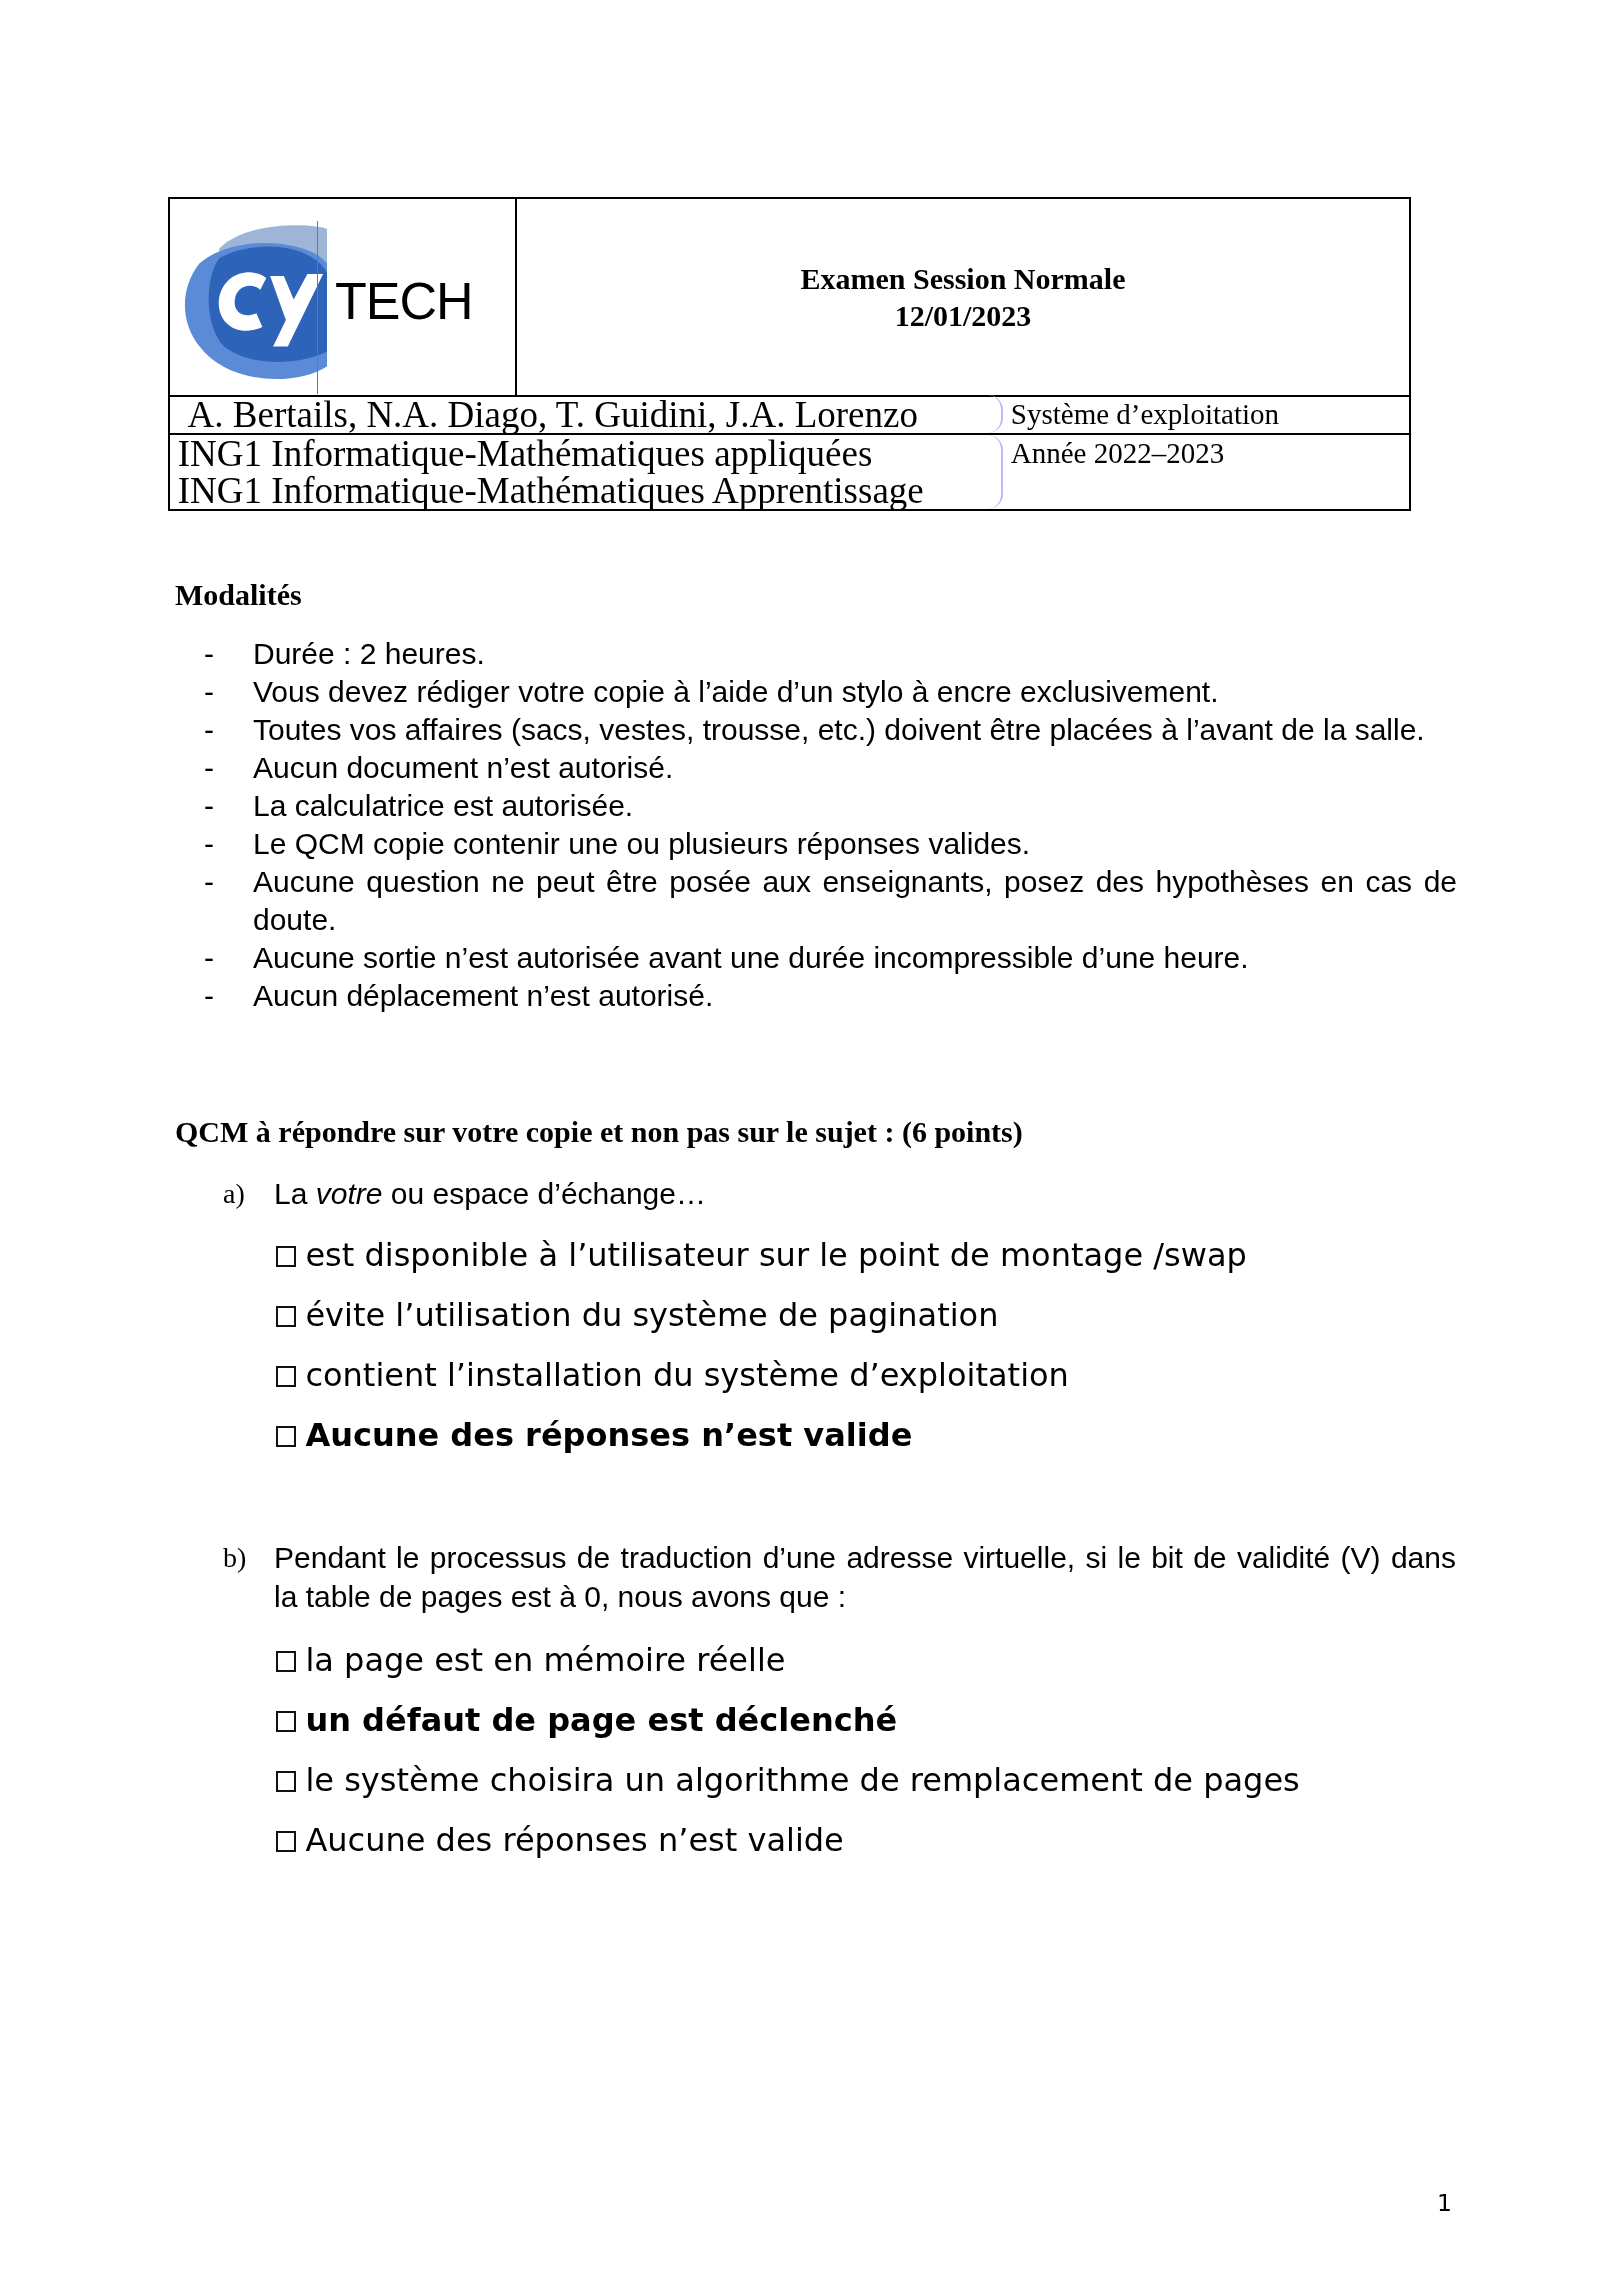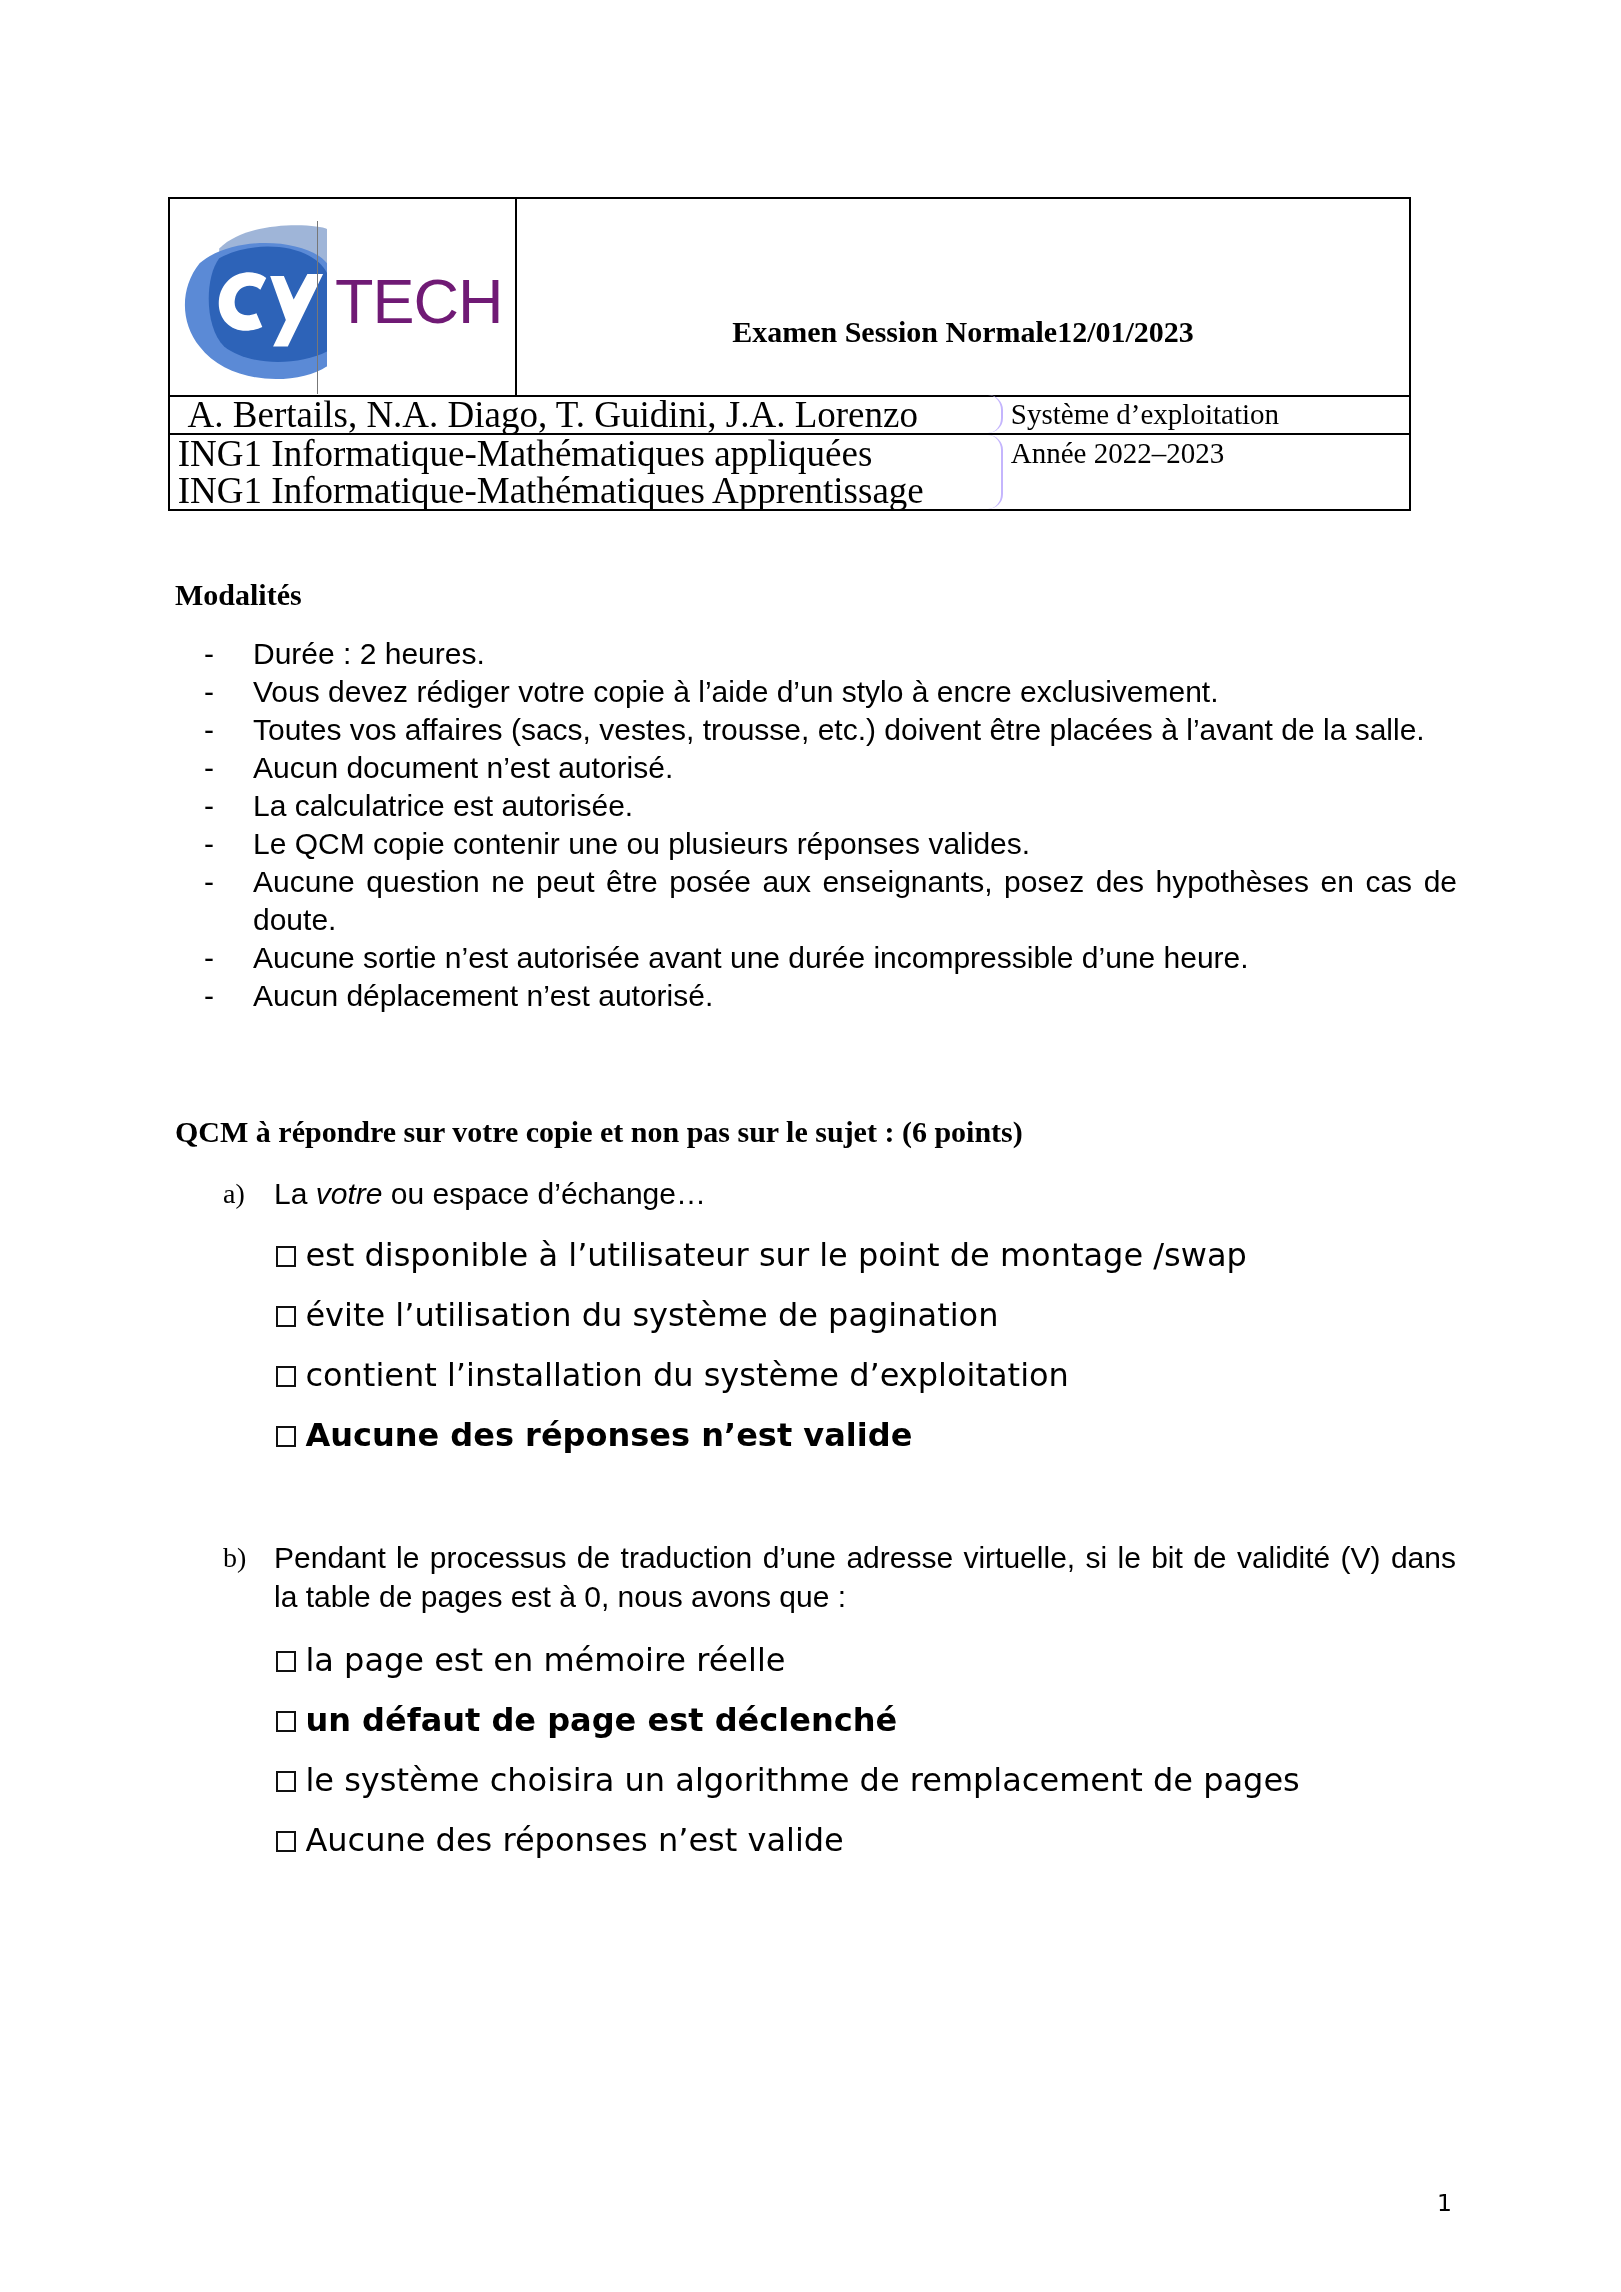--- a/index.html
+++ b/index.html
@@ -3,30 +3,30 @@
 <meta charset="utf-8">
 <style>
   html, body { margin: 0; padding: 0; background: #ffffff; }
   body { width: 1621px; height: 2293px; position: relative; overflow: hidden; color: #000; }
   .page { position: absolute; left: 0; top: 0; width: 1621px; height: 2293px; }
 
   
   .hdr { position: absolute; left: 168px; top: 197px; width: 1243px; height: 314px; border: 2px solid #000; box-sizing: border-box; }
   .hdr .row1 { position: absolute; left: 0; top: 0; right: 0; height: 196px; border-bottom: 2px solid #000; }
   .hdr .logo-cell { position: absolute; left: 0; top: 0; width: 347px; height: 196px; border-right: 2px solid #000; box-sizing: border-box; }
-  .hdr .title-cell { position: absolute; left: 347px; top: 0; right: 0; height: 196px; display: flex; justify-content: center; align-items: center; font-family: "Liberation Serif", serif; font-weight: bold; font-size: 30px; line-height: 37px; margin-top: 34px; }
+  .hdr .title-cell { position: absolute; left: 347px; top: 0; right: 0; height: 196px; display: flex; flex-direction: column; justify-content: center; align-items: center; font-family: "Liberation Serif", serif; font-weight: bold; font-size: 30px; line-height: 37px; }
   .hdr .row2 { position: absolute; left: 0; top: 196px; right: 0; height: 38px; border-bottom: 2px solid #000; }
   .hdr .row3 { position: absolute; left: 0; top: 236px; right: 0; bottom: 0; }
   .hdr .cell-left { position: absolute; left: 0; top: 0; width: 833px; height: 100%; border-right: 2px solid #c4b5fd; box-sizing: border-box; font-family: "Liberation Serif", serif; font-size: 37px; line-height: 37px; padding-left: 7.8px; border-radius: 15px; }
   .hdr .cell-right { position: absolute; left: 833px; top: 0; right: 0; height: 100%; font-family: "Liberation Serif", serif; font-size: 29px; line-height: 37px; padding-left: 7.8px; }
   .hdr .row2 .cell-left { padding-left: 17.6px; line-height: 39px; }
   .hdr .row2 .cell-right { line-height: 39px; }
 
   .logo-svg { position: absolute; left: 9.8px; top: 19.6px; }
-  .logo-tech { position: absolute; left: 165px; top: 71px; font-family: "Liberation Sans", sans-serif; font-size: 63px; color: #701a75; letter-spacing: -1px; line-height: 63px; }
+  .logo-tech { position: absolute; left: 165px; top: 71px; font-family: "Liberation Sans", sans-serif; font-size: 52px; color: #000000; letter-spacing: -1px; line-height: 63px; }
   .h-section { position: absolute; left: 175px; font-family: Liberation Serif, serif; font-weight: bold; font-size: 30px; line-height: 37px; }
   .rules { position: absolute; left: 200px; top: 635px; width: 1257px; margin: 0; padding: 0; list-style: none; font-family: "Liberation Sans", sans-serif; font-size: 30px; line-height: 38px; }
   .rules li { position: relative; padding-left: 53px; text-align: justify; text-align-last: left; }
   .rules li .dash { position: absolute; left: 3.9px; top: 0; }
 
   .question { position: absolute; left: 223px; width: 1233px; font-size: 30px; line-height: 39px; }
   .question .qlabel { position: absolute; left: 0; top: 0; font-family: "Liberation Serif", serif; font-size: 28px; }
   .question .qtext { display: block; margin-left: 51px; font-family: "Liberation Sans", sans-serif; text-align: justify; text-align-last: left; }
   .options { position: absolute; left: 274px; margin: 0; padding: 0; list-style: none; font-family: "DejaVu Sans", sans-serif; font-size: 32px; }
   .options li { height: 60px; line-height: 39px; display: flex; align-items: flex-start; }

